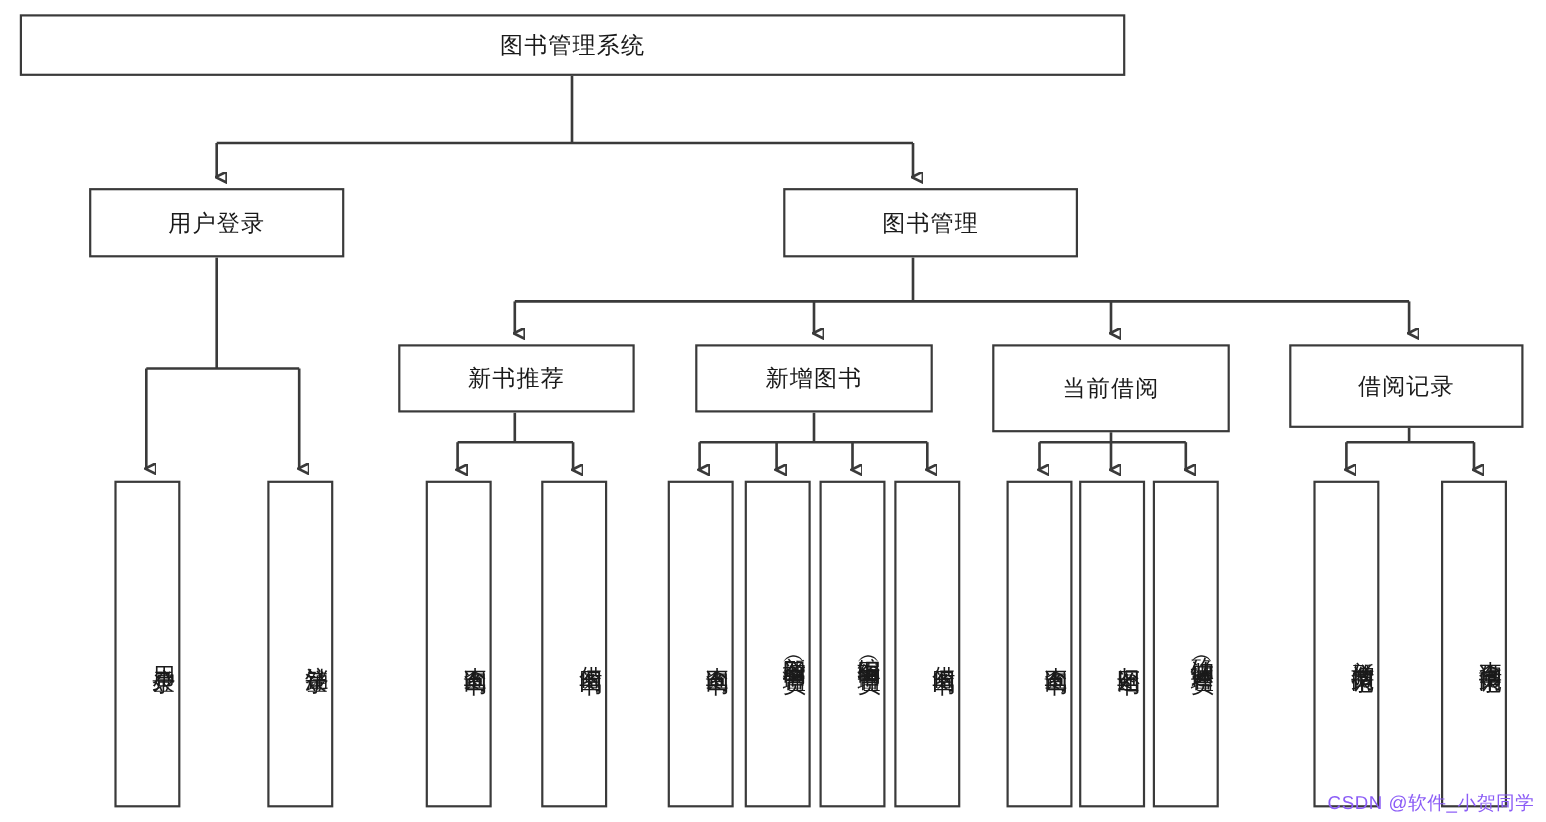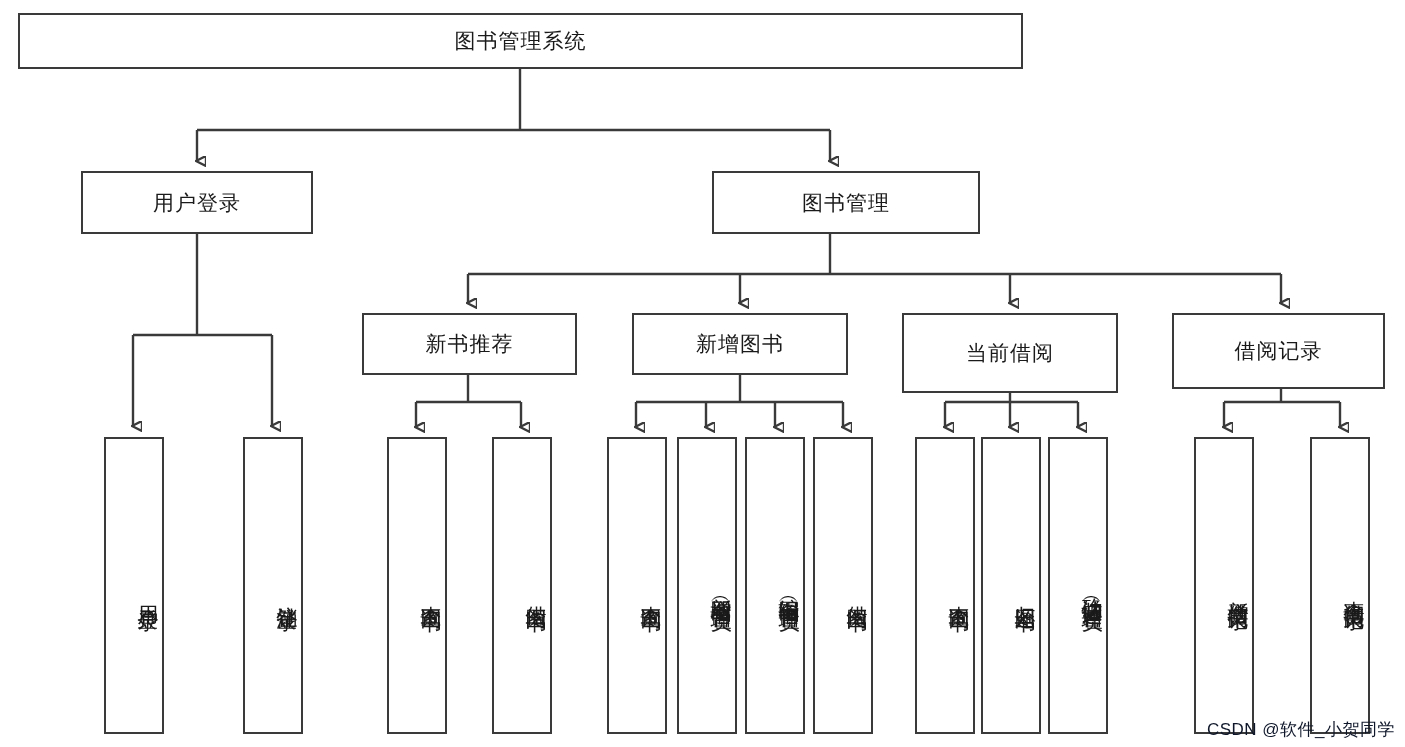--- a/index.html
+++ b/index.html
@@ -16,21 +16,21 @@
     writing-mode:vertical-rl;text-orientation:upright;
     font-size:21px;line-height:1.38;letter-spacing:2px;
     align-items:flex-start;justify-content:center;
     padding-top:14px;white-space:nowrap;
   }
   .node.v.tall{padding-top:8px;}
   svg.links{position:absolute;left:0;top:0;width:1405px;height:747px;pointer-events:none;}
   svg.links path,svg.links line{stroke:#3a3a3a;stroke-width:2.4;fill:none;}
   .watermark{
     position:absolute;right:10px;bottom:6px;
-    font-size:17px;color:#0f172a;letter-spacing:.5px;
+    font-size:17px;color:#8b5cf6;letter-spacing:.5px;
     white-space:nowrap;
     margin-top:16px;
   }
 </style>
 </head>
 <body>
 
 <div id="canvas">
 
   <svg class="links" viewBox="0 0 1405 747">

